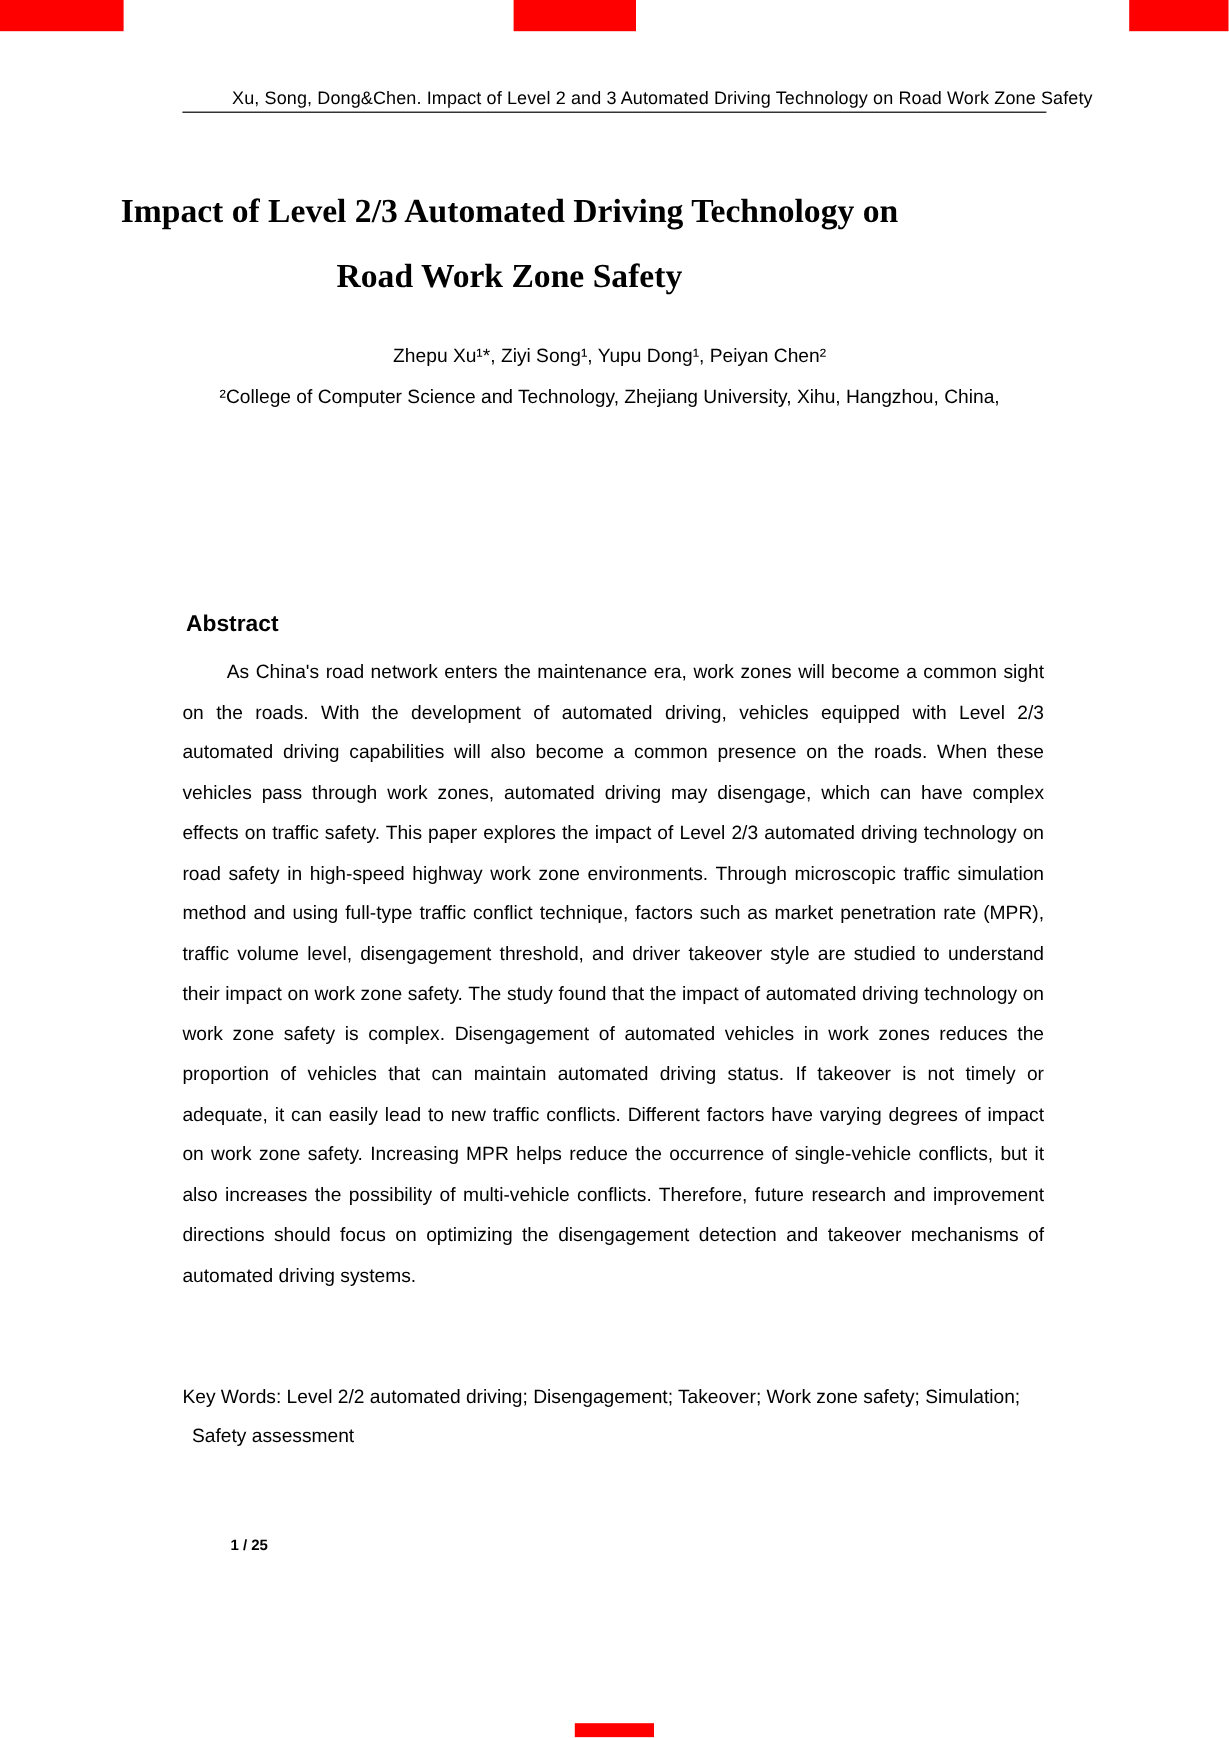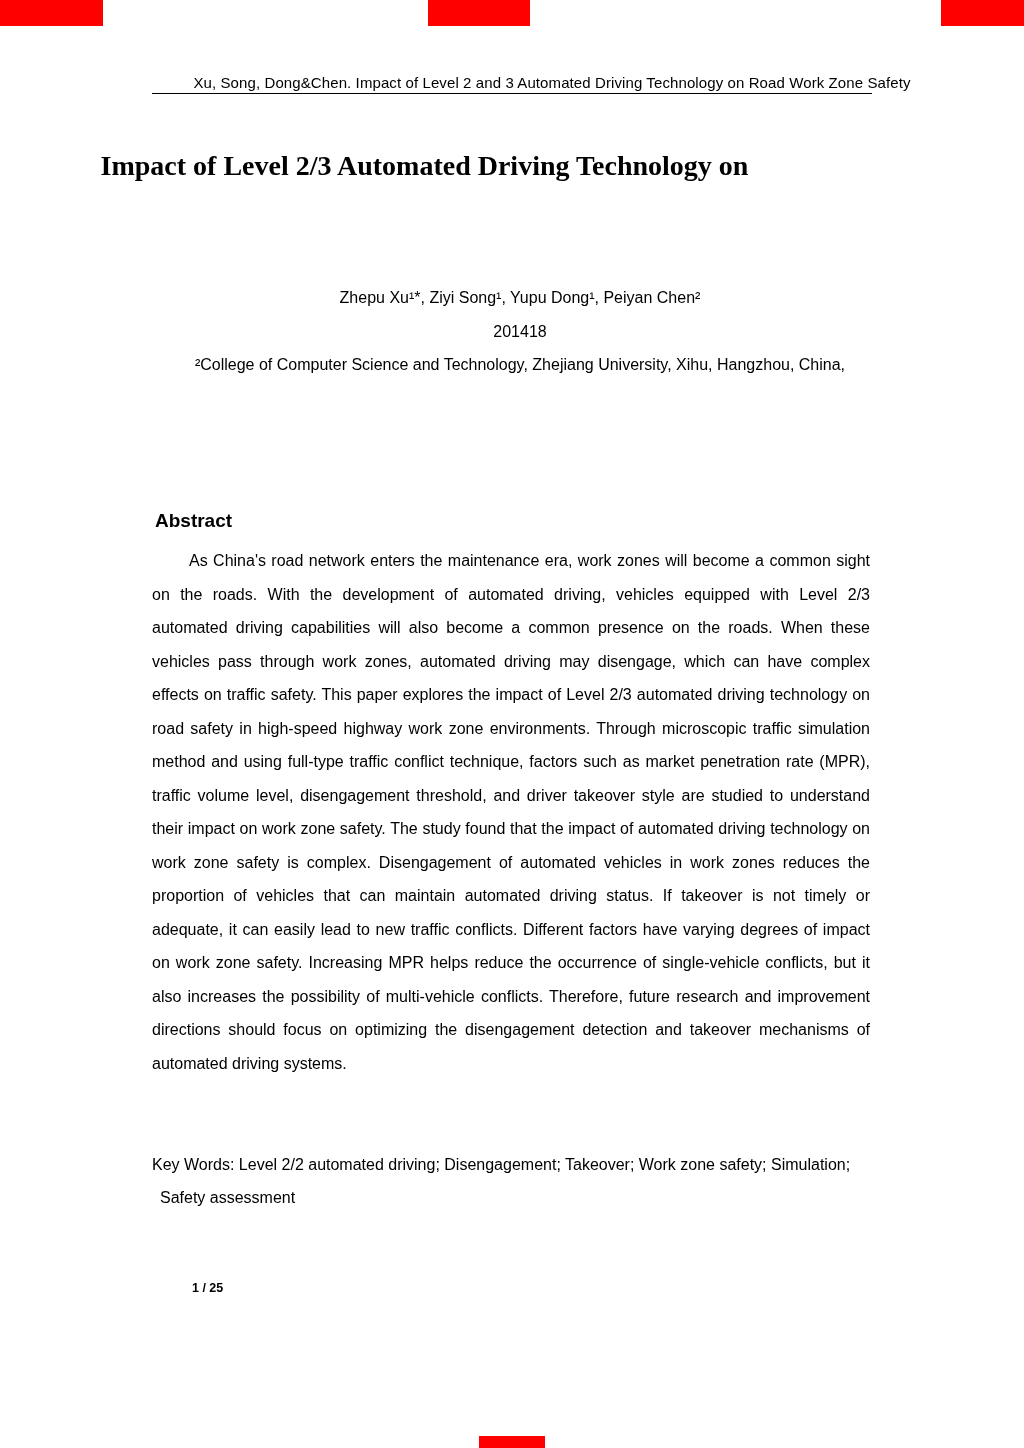--- a/index.html
+++ b/index.html
@@ -30,31 +30,31 @@
   .header-rule {
     position: absolute;
     top: 93px; left: 152px;
     width: 720px;
     border: none;
     border-top: 1.6px solid #000000;
     margin: 0;
   }
   .title-block {
     position: absolute;
-    top: 139px; left: 0;
+    top: 150px; left: 0;
     width: 849px;
     text-align: center;
     font-family: "Liberation Serif", serif;
     font-weight: bold;
     font-size: 28px;
     line-height: 54px;
   }
   .meta-block {
     position: absolute;
-    top: 281px; left: 160px;
+    top: 281px; left: 148px;
     width: 720px;
     text-align: center;
     font-size: 16px;
     line-height: 33.6px;
   }
   .abstract-heading {
     position: absolute;
     top: 510px; left: 155px;
     font-size: 19px;
     font-weight: bold;
@@ -93,25 +93,25 @@
   <div class="artifact artifact-top-left"></div>
   <div class="artifact artifact-top-center"></div>
   <div class="artifact artifact-top-right"></div>
   <div class="artifact artifact-bottom"></div>
 
   <div class="running-head">Xu, Song, Dong&amp;Chen. Impact of Level 2 and 3 Automated Driving Technology on Road Work Zone Safety</div>
   <hr class="header-rule">
 
   <div class="title-block">
     <div>Impact of Level 2/3 Automated Driving Technology on</div>
+    <div>Road Work Zone Safety</div>
   </div>
 
   <div class="meta-block">
     <div>Zhepu Xu¹*, Ziyi Song¹, Yupu Dong¹, Peiyan Chen²</div>
-    <div>201418</div>
     <div>²College of Computer Science and Technology, Zhejiang University, Xihu, Hangzhou, China,</div>
   </div>
 
   <div class="abstract-heading">Abstract</div>
 
   <div class="abstract-body">As China's road network enters the maintenance era, work zones will become a common sight on the roads. With the development of automated driving, vehicles equipped with Level 2/3 automated driving capabilities will also become a common presence on the roads. When these vehicles pass through work zones, automated driving may disengage, which can have complex effects on traffic safety. This paper explores the impact of Level 2/3 automated driving technology on road safety in high-speed highway work zone environments. Through microscopic traffic simulation method and using full-type traffic conflict technique, factors such as market penetration rate (MPR), traffic volume level, disengagement threshold, and driver takeover style are studied to understand their impact on work zone safety. The study found that the impact of automated driving technology on work zone safety is complex. Disengagement of automated vehicles in work zones reduces the proportion of vehicles that can maintain automated driving status. If takeover is not timely or adequate, it can easily lead to new traffic conflicts. Different factors have varying degrees of impact on work zone safety. Increasing MPR helps reduce the occurrence of single-vehicle conflicts, but it also increases the possibility of multi-vehicle conflicts. Therefore, future research and improvement directions should focus on optimizing the disengagement detection and takeover mechanisms of automated driving systems.</div>
 
   <div class="keywords">Key Words: Level 2/2 automated driving; Disengagement; Takeover; Work zone safety; Simulation; Safety assessment</div>
 
   <div class="page-number">1 / 25</div>

